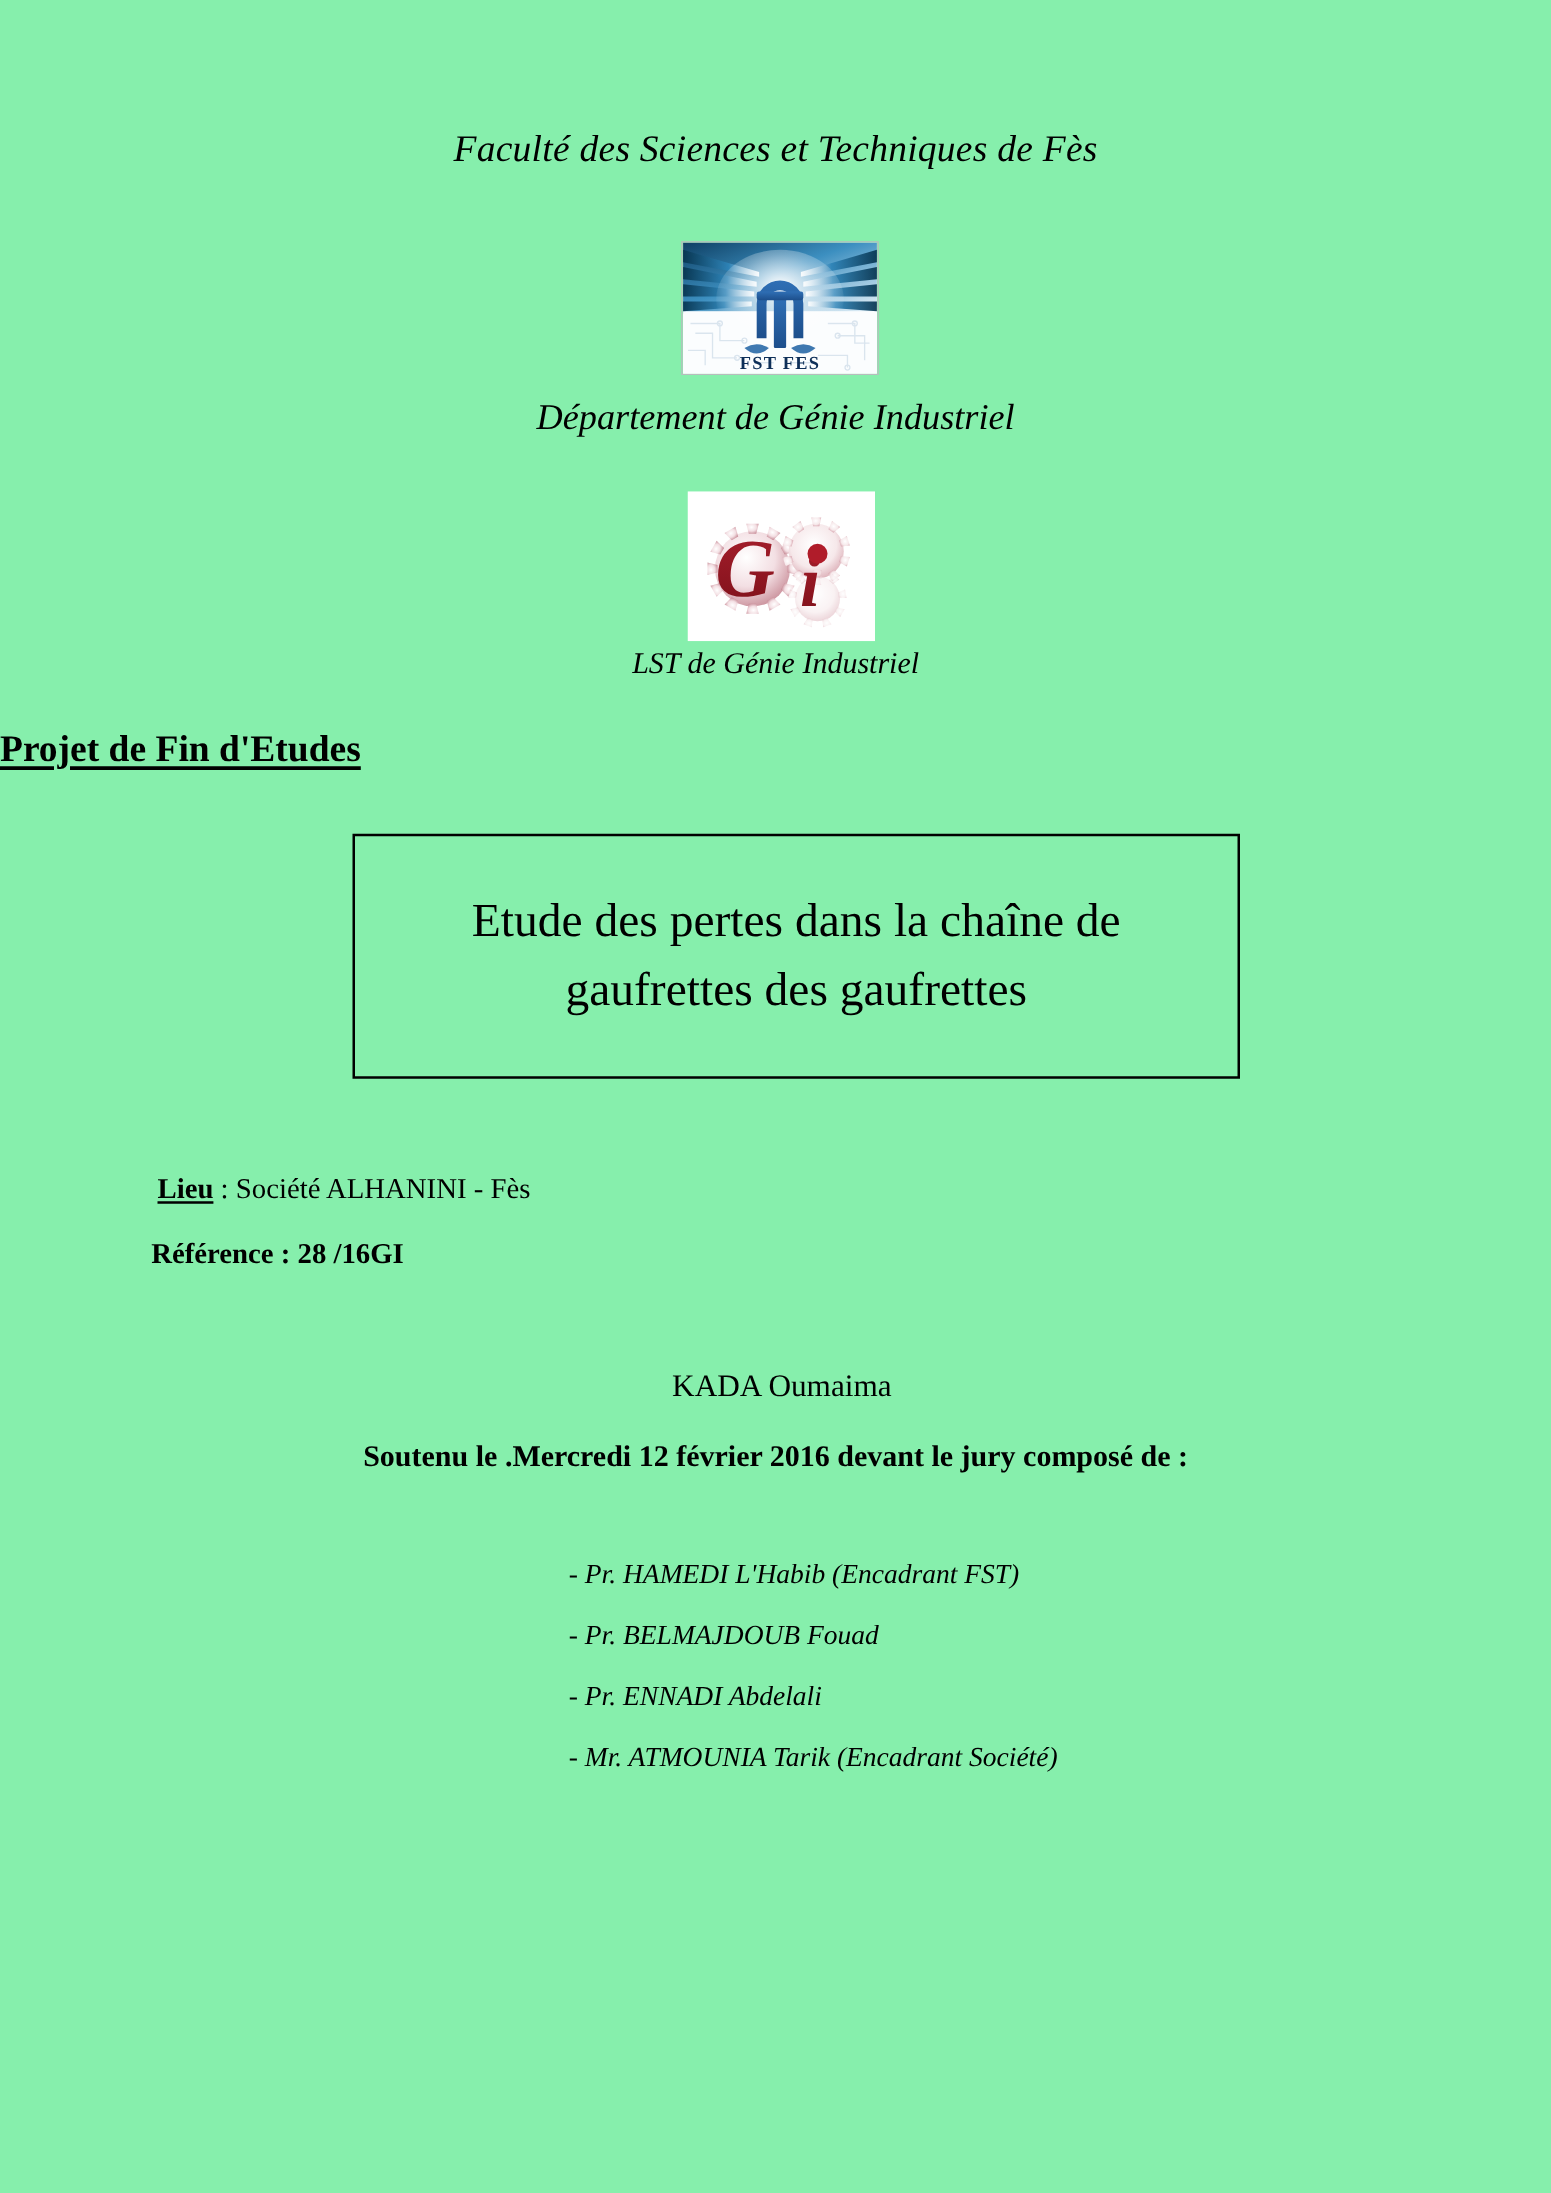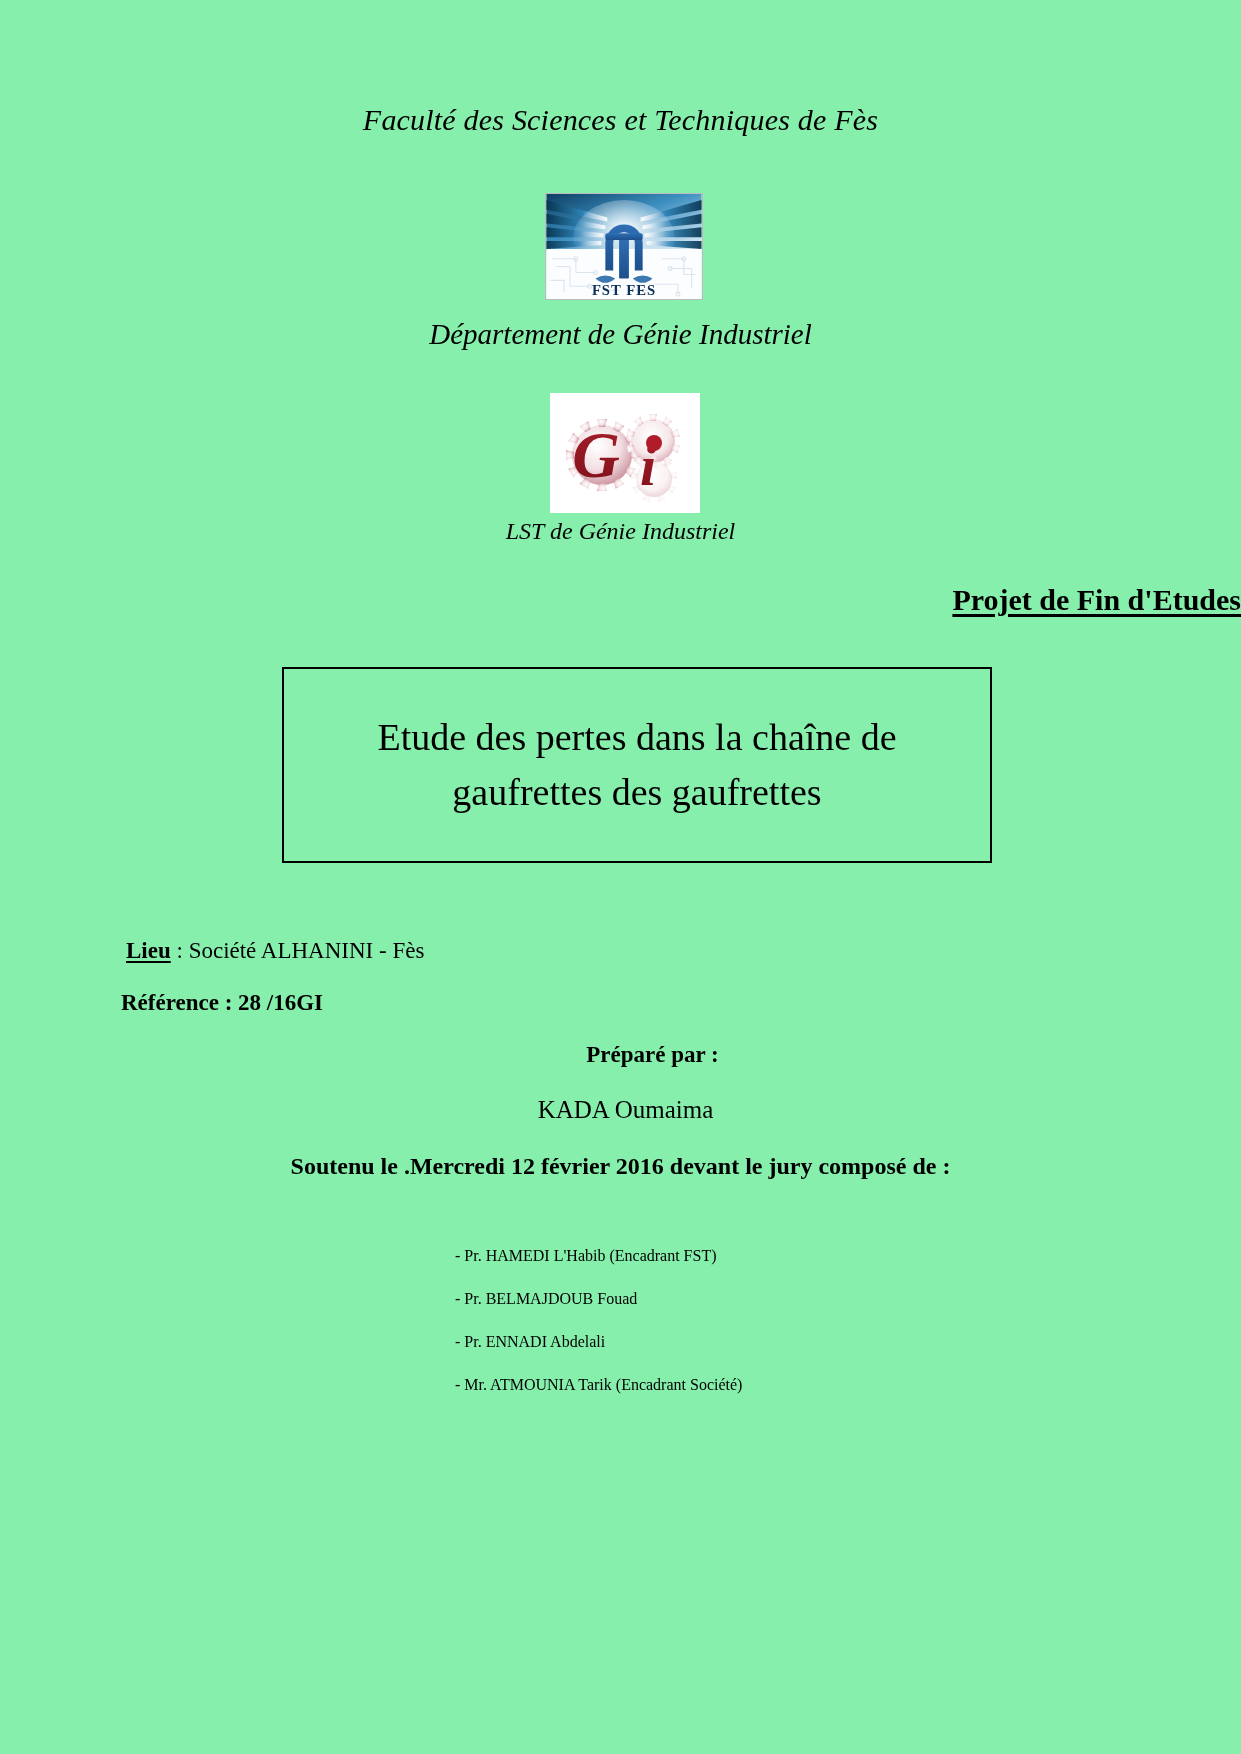--- a/index.html
+++ b/index.html
@@ -85,21 +85,21 @@
     font-style: italic;
     font-size: 24px;
   }
 
   
   .pfe-line {
     position: absolute;
     top: 583px;
     left: 0;
     width: 1241px;
-    text-align: right;
+    text-align: left;
   }
   .pfe-line span {
     font-weight: bold;
     font-size: 30px;
     text-decoration: underline;
     text-underline-offset: 4px;
     text-decoration-thickness: 3px;
   }
 
   
@@ -182,24 +182,25 @@
   }
 
   
   .jury-list {
     position: absolute;
     top: 1248px;
     left: 455px;
     width: 560px;
   }
   .jury-item {
-    font-size: 16px;
+    font-size: 22px;
     line-height: 1;
     margin-bottom: 27px;
     white-space: nowrap;
+    font-style: italic;
   }
 </style>
 </head>
 <body>
 
 <div class="page">
 
   <div class="faculty-line">Faculté des Sciences et Techniques de Fès</div>
 
   <div class="fst-logo-wrap">
@@ -374,21 +375,20 @@
       <div>gaufrettes des gaufrettes</div>
     </div>
   </div>
 
   <div class="lieu-line">
     <span class="lieu-label">Lieu</span><span class="lieu-sep"> : </span><span class="lieu-societe">Société</span><span class="lieu-value"> ALHANINI - Fès</span>
   </div>
 
   <div class="ref-line">Référence : 28 /16GI</div>
 
-  <div class="prepared-label">Préparé par :</div>
 
   <div class="prepared-name">KADA Oumaima</div>
 
   <div class="defense-line">Soutenu le .Mercredi  12 février 2016 devant le jury composé de :</div>
 
   <div class="jury-list">
     <div class="jury-item">- Pr. HAMEDI L'Habib (Encadrant FST)</div>
     <div class="jury-item">- Pr. BELMAJDOUB Fouad</div>
     <div class="jury-item">- Pr. ENNADI Abdelali</div>
     <div class="jury-item">- Mr. ATMOUNIA Tarik (Encadrant Société)</div>

